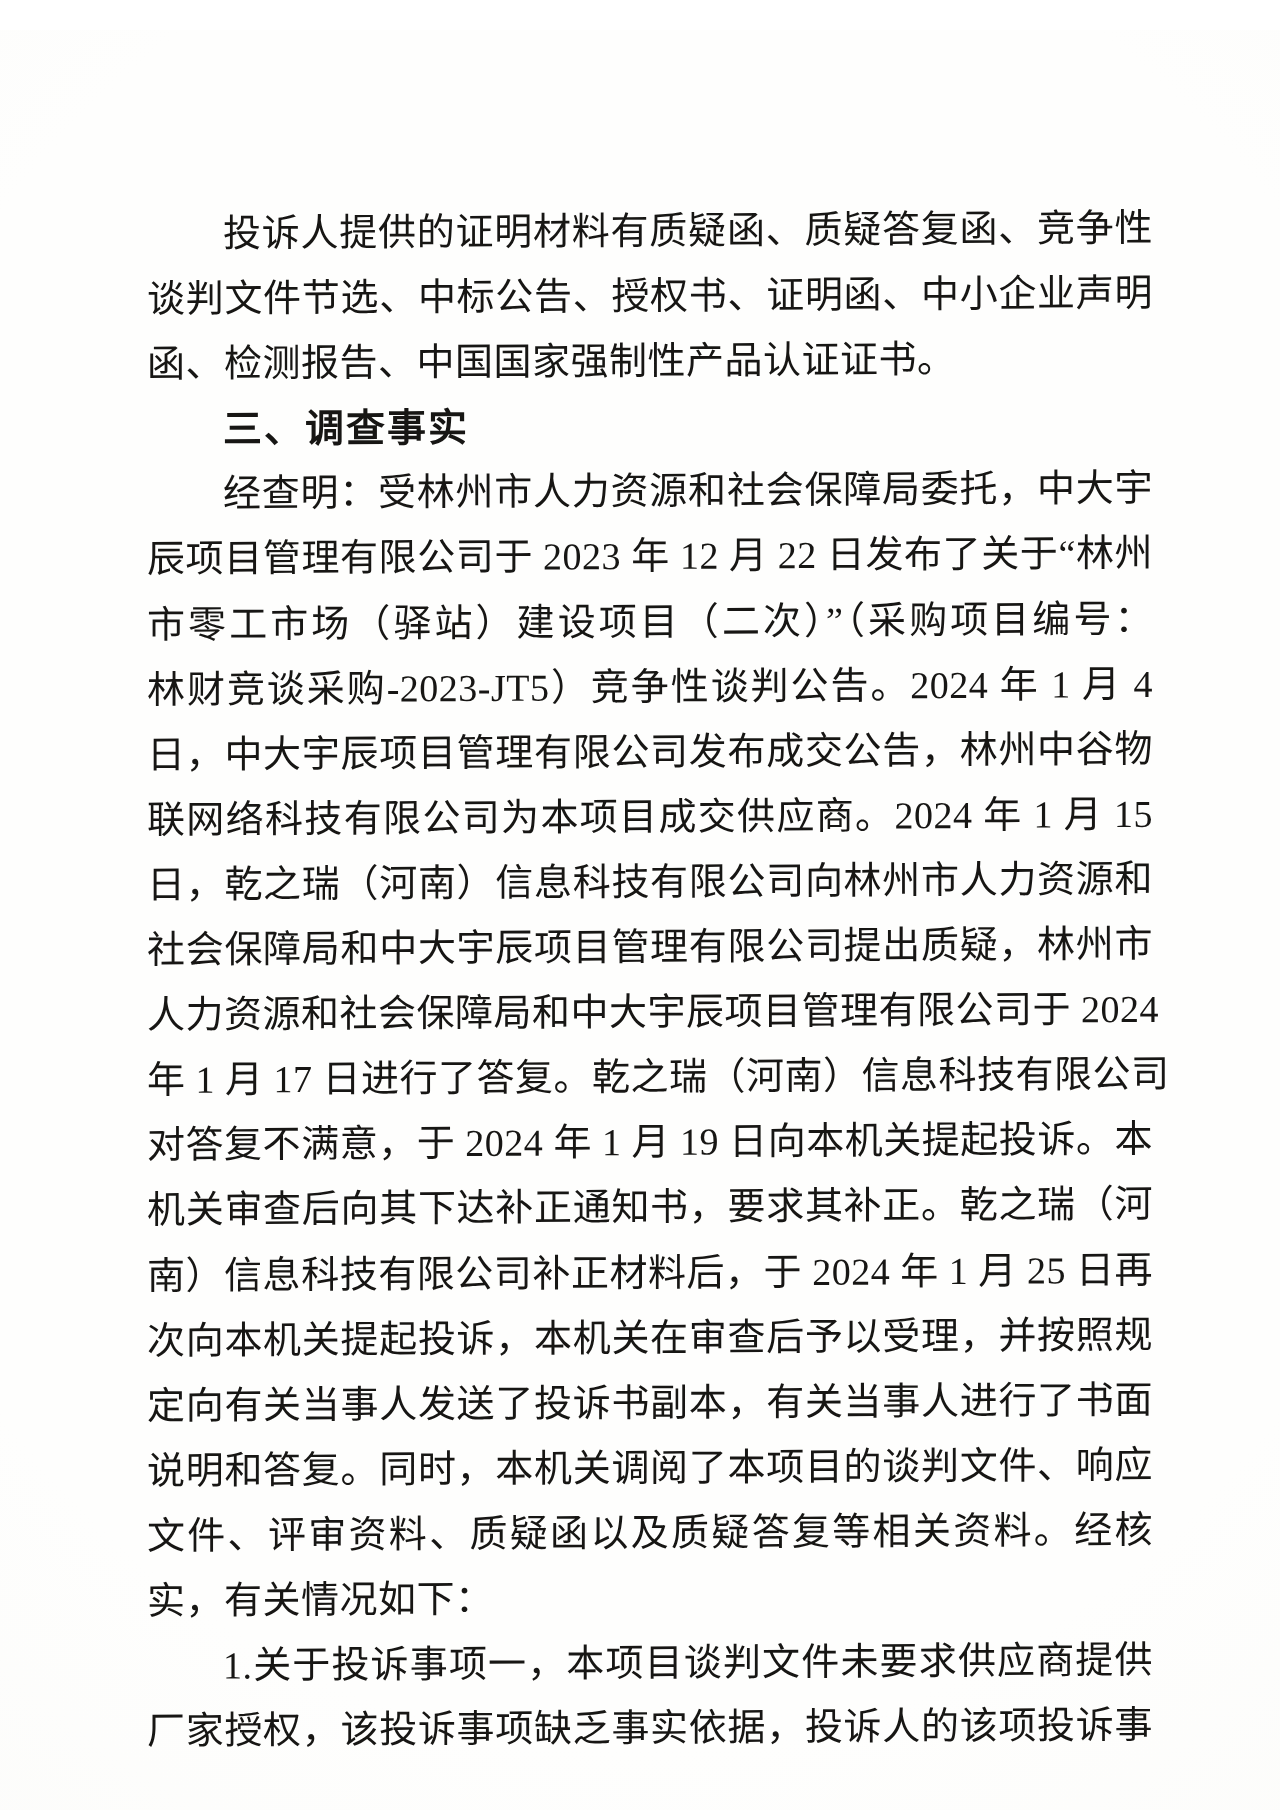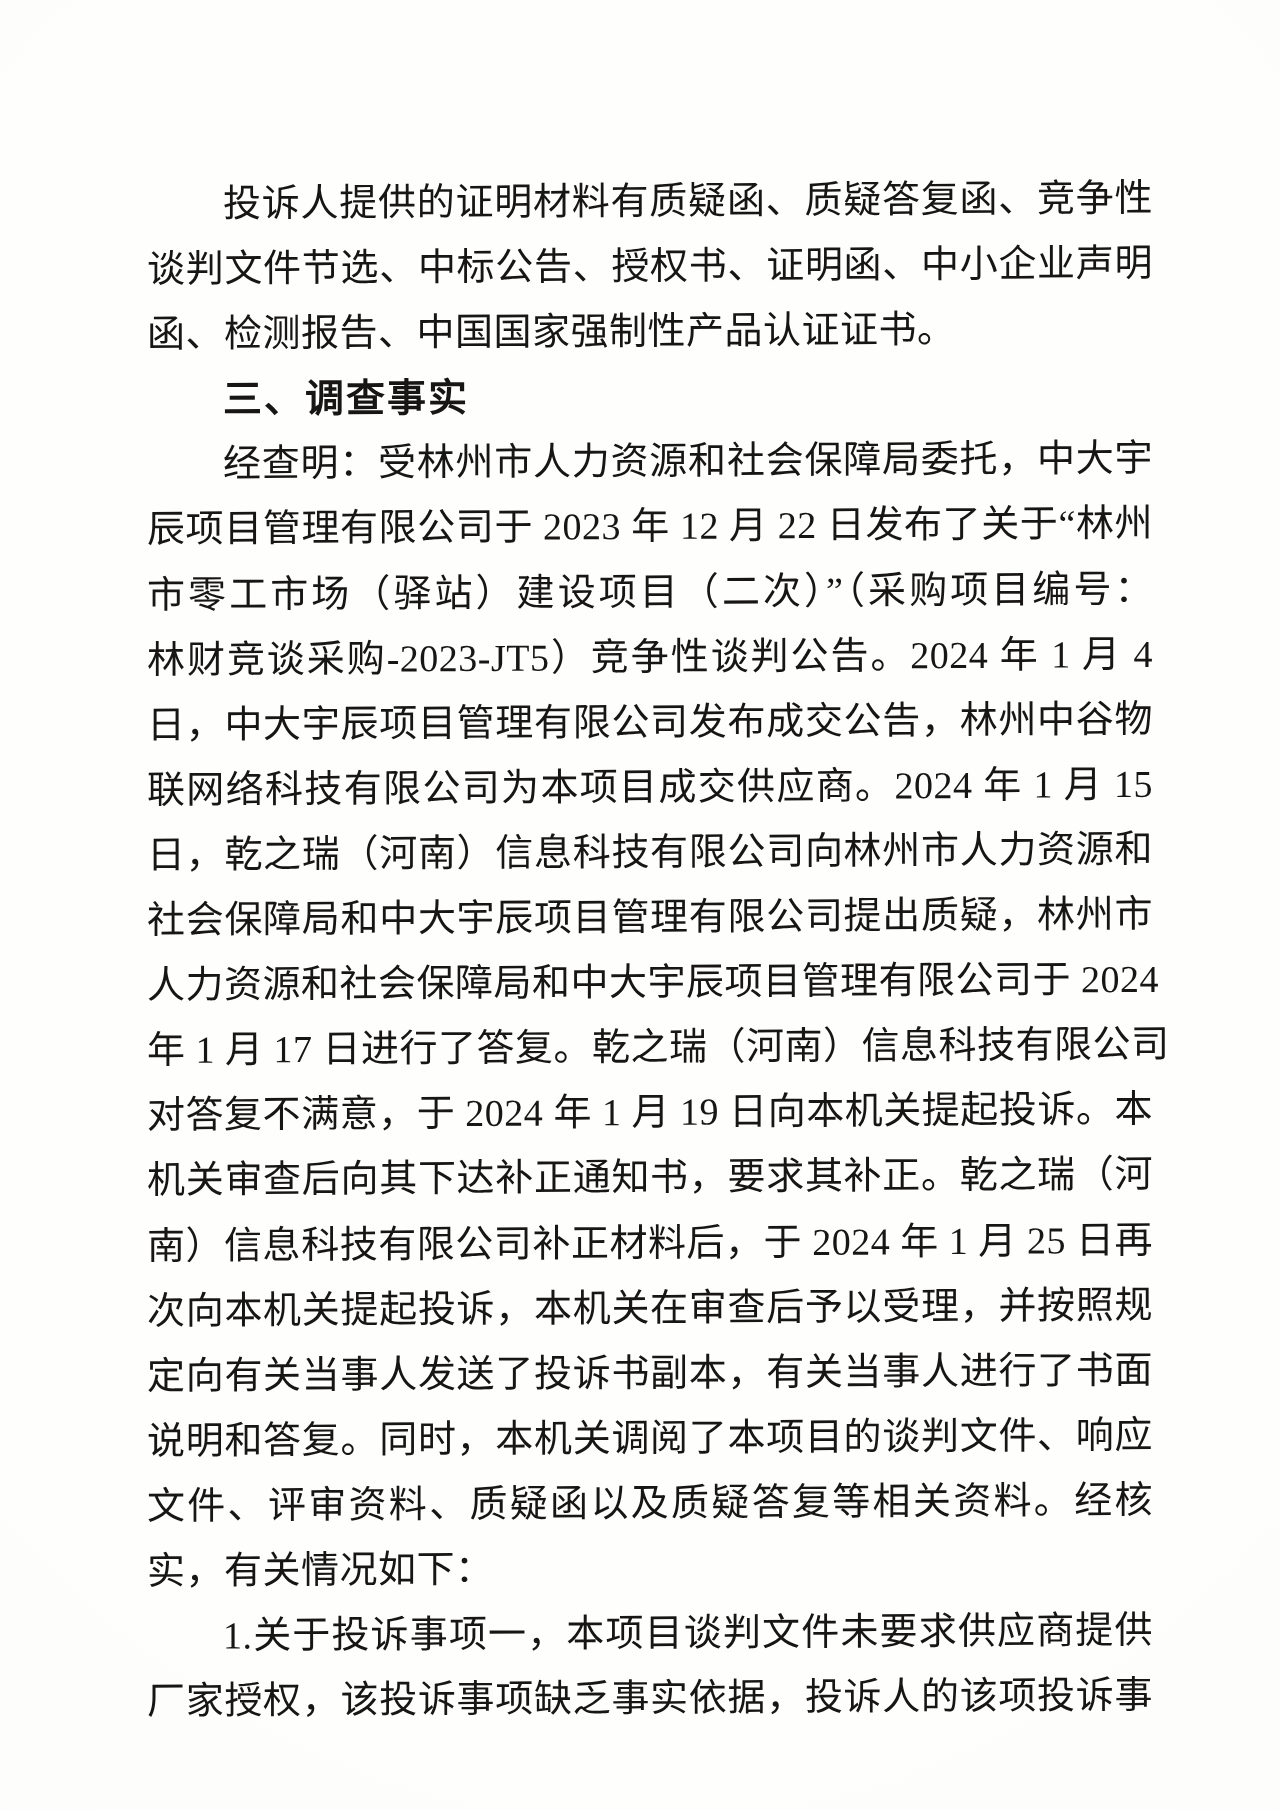--- a/index.html
+++ b/index.html
@@ -12,20 +12,21 @@
     position: relative;
     overflow: hidden;
     font-family: "Liberation Serif", serif;
   }
   
   .page {
     position: absolute;
     inset: 0;
     background: radial-gradient(ellipse 130% 105% at 50% 44%,
                 #fefefd 50%, #fbfbf9 78%, #f5f5f2 94%, #f0f0ed 100%);
+    margin-top: 30px;
   }
   .textblock {
     position: absolute;
     left: 147px;
     top: 172px;
     width: 1006px;
     transform: skewY(-0.35deg);      
     transform-origin: 0 0;
     color: #171614;
   }

